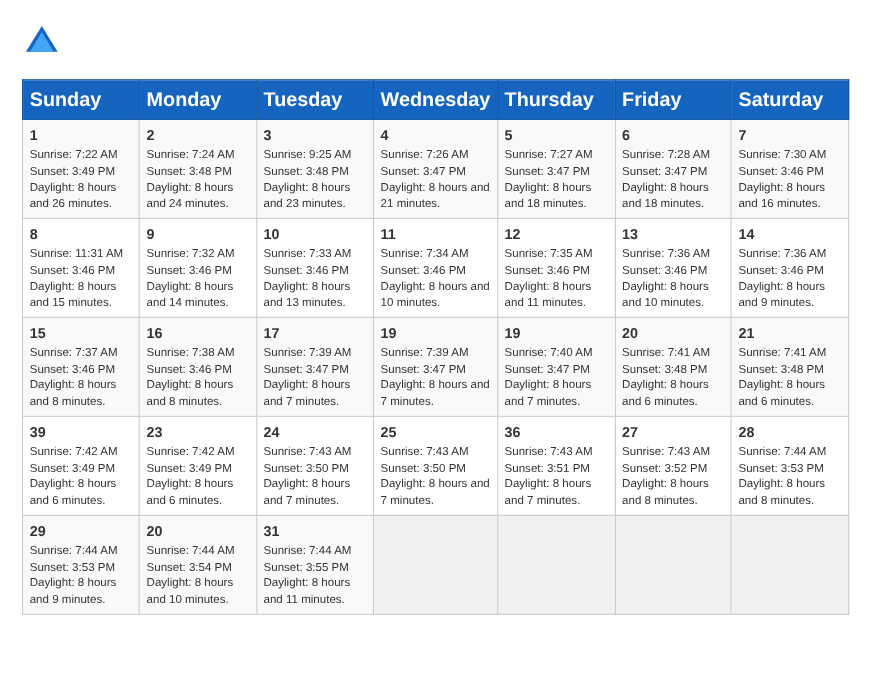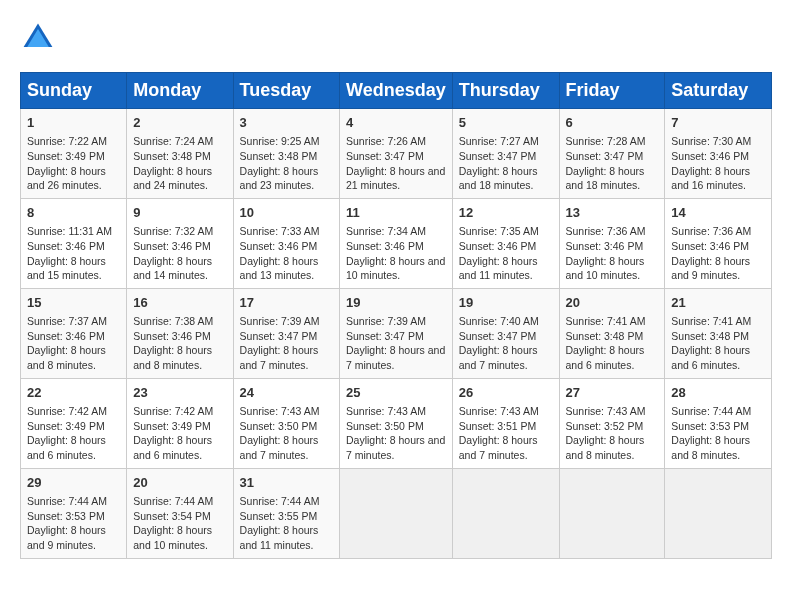--- a/index.html
+++ b/index.html
@@ -246,21 +246,21 @@
         </td>
         <td>
           <span class="day-num">21</span>
           <span>Sunrise: 7:41 AM</span><br>
           <span>Sunset: 3:48 PM</span><br>
           <span>Daylight: 8 hours and 6 minutes.</span>
         </td>
       </tr>
       <tr>
         <td>
-          <span class="day-num">22</span>
+          <span class="day-num">39</span>
           <span>Sunrise: 7:42 AM</span><br>
           <span>Sunset: 3:49 PM</span><br>
           <span>Daylight: 8 hours and 6 minutes.</span>
         </td>
         <td>
           <span class="day-num">23</span>
           <span>Sunrise: 7:42 AM</span><br>
           <span>Sunset: 3:49 PM</span><br>
           <span>Daylight: 8 hours and 6 minutes.</span>
         </td>
@@ -270,21 +270,21 @@
           <span>Sunset: 3:50 PM</span><br>
           <span>Daylight: 8 hours and 7 minutes.</span>
         </td>
         <td>
           <span class="day-num">25</span>
           <span>Sunrise: 7:43 AM</span><br>
           <span>Sunset: 3:50 PM</span><br>
           <span>Daylight: 8 hours and 7 minutes.</span>
         </td>
         <td>
-          <span class="day-num">26</span>
+          <span class="day-num">36</span>
           <span>Sunrise: 7:43 AM</span><br>
           <span>Sunset: 3:51 PM</span><br>
           <span>Daylight: 8 hours and 7 minutes.</span>
         </td>
         <td>
           <span class="day-num">27</span>
           <span>Sunrise: 7:43 AM</span><br>
           <span>Sunset: 3:52 PM</span><br>
           <span>Daylight: 8 hours and 8 minutes.</span>
         </td>

